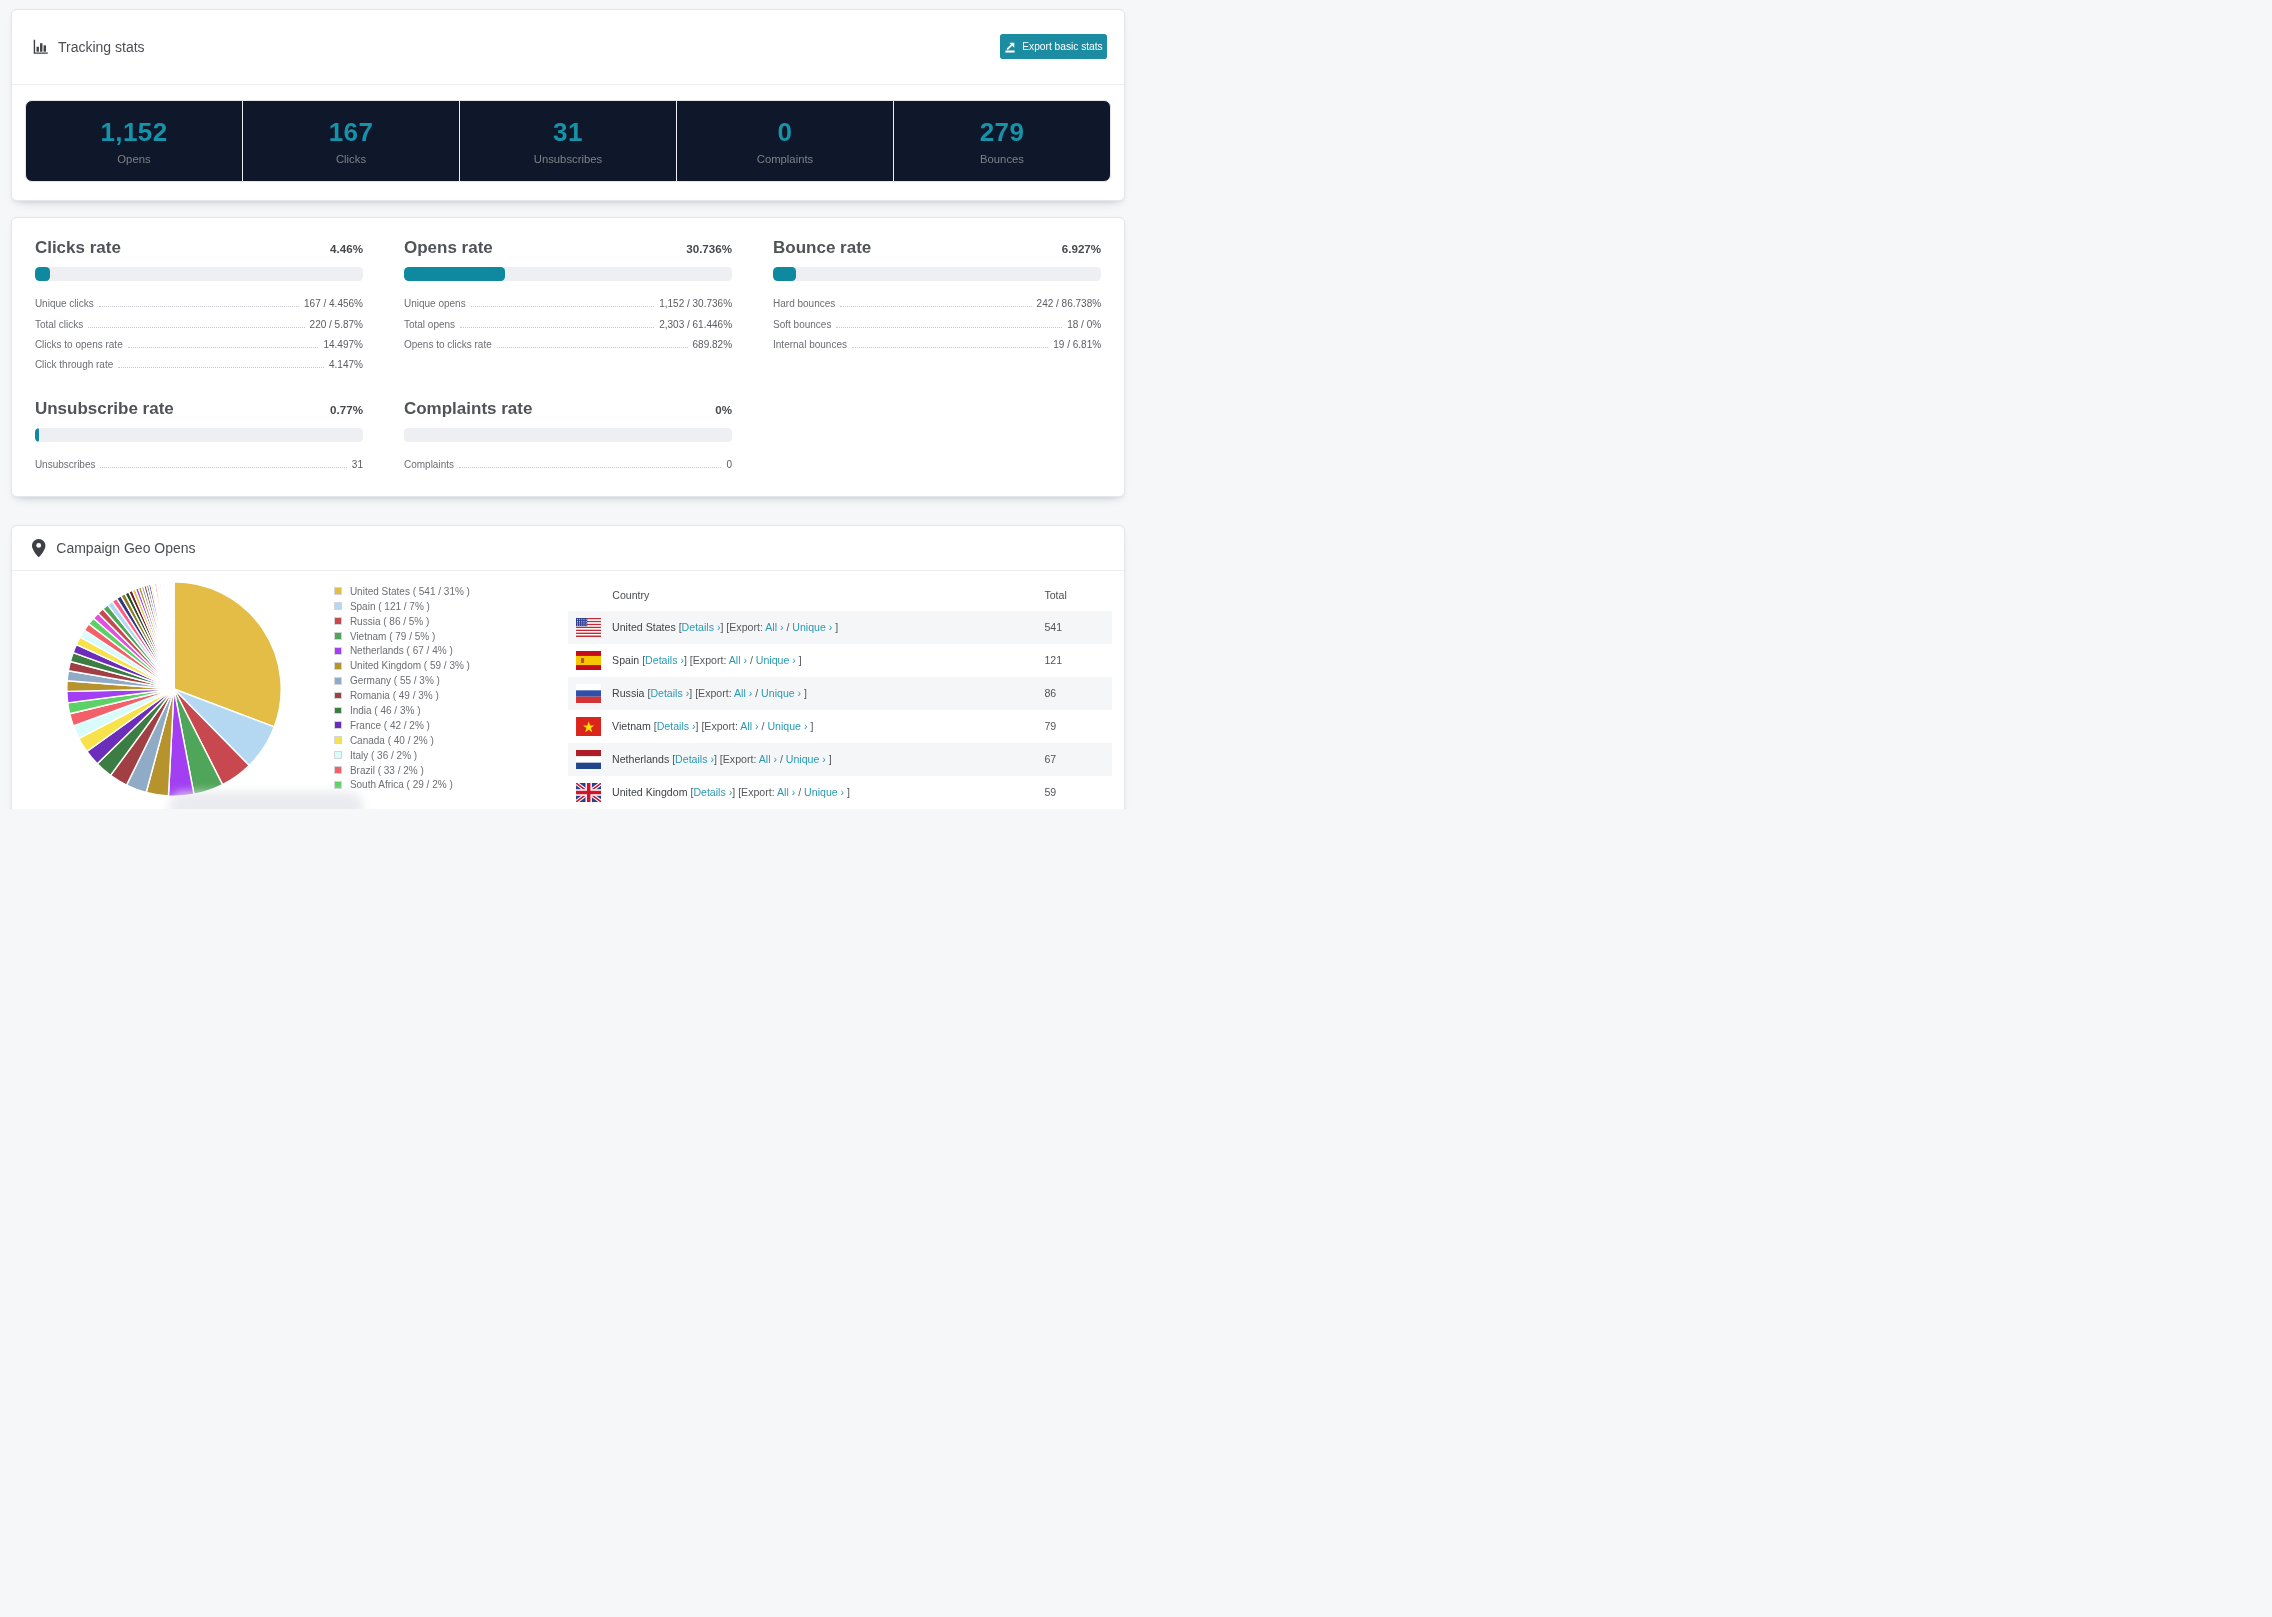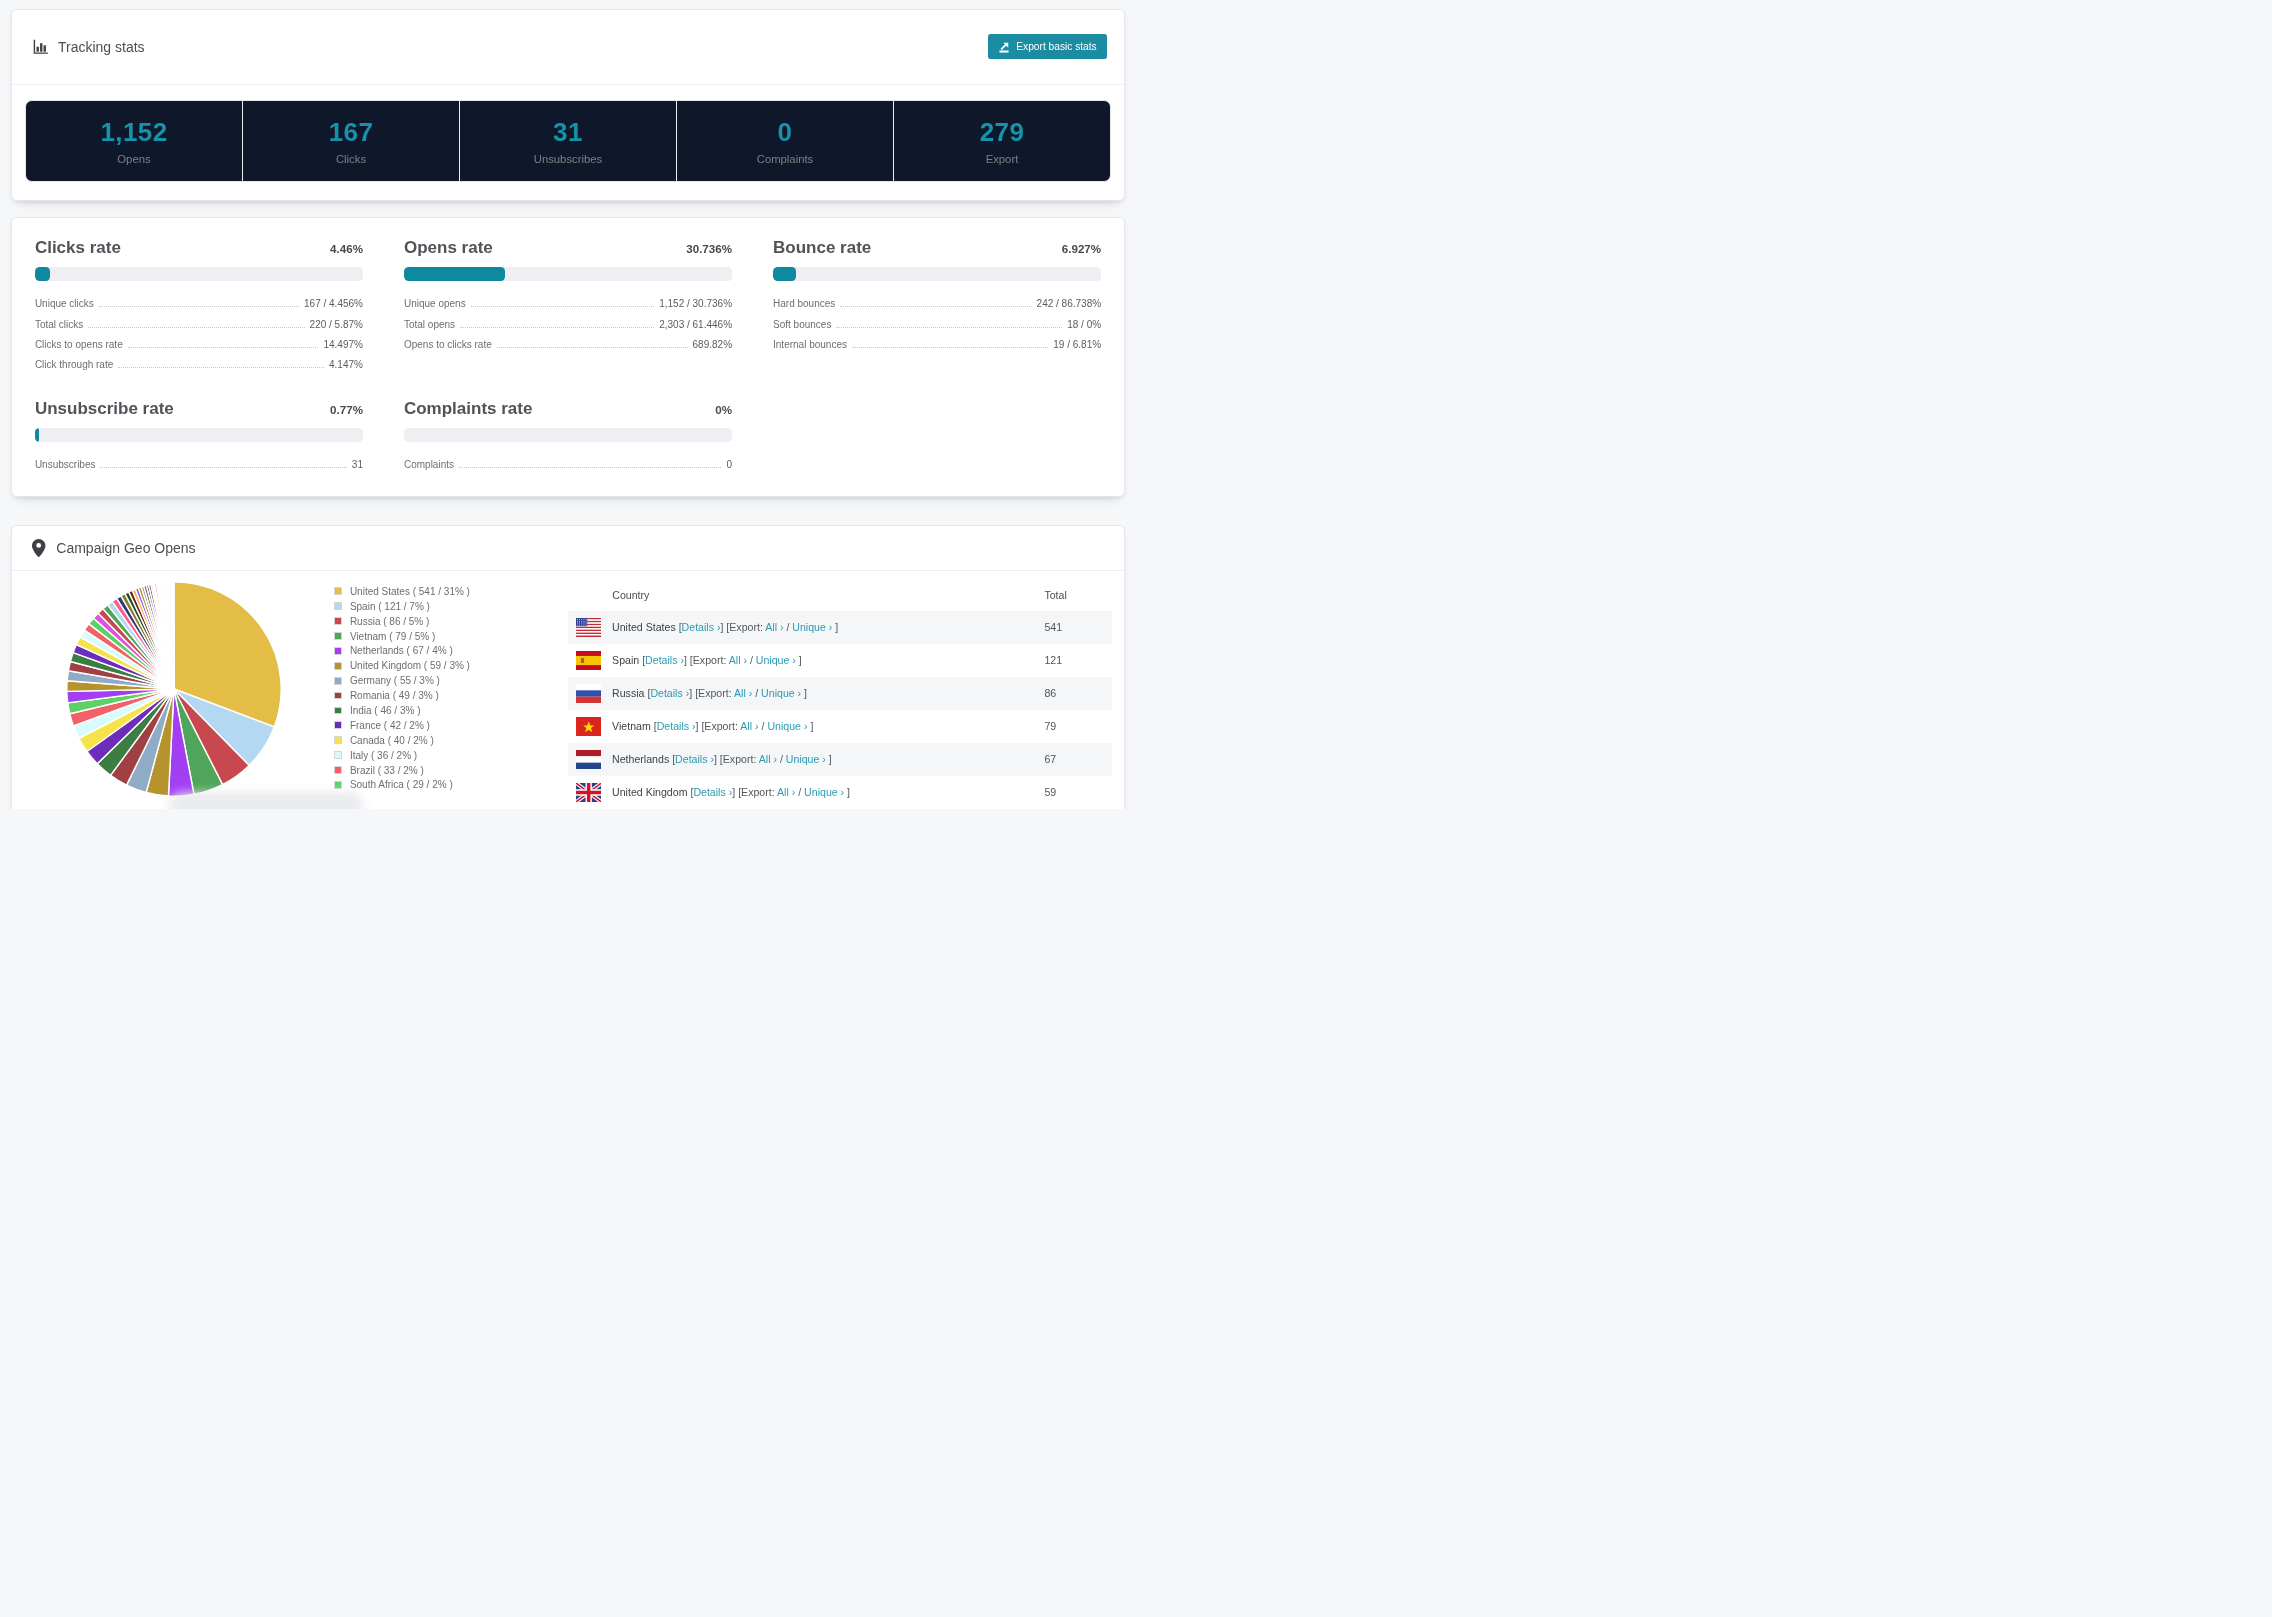--- a/index.html
+++ b/index.html
@@ -19,21 +19,21 @@
   }
 
   
   .p1 { margin-bottom:15.5px; }
   .p1-header { height:75px; display:flex; align-items:center; padding:0 17px 0 21px; border-bottom:0.7px solid #edeff2; }
   .p1-title { display:flex; align-items:center; gap:9.2px; font-size:14px; color:#4c4f54; }
   .p1-spacer { flex:1; }
   .btn-export {
     display:flex; align-items:center; gap:6.4px;
     background:#1b8ca2; color:#fff; border:none; border-radius:2.8px;
-    height:25px; padding:0 10px; font-size:10.2px; font-family:inherit; cursor:pointer;
+    height:25px; padding:0 4px; font-size:10.2px; font-family:inherit; cursor:pointer;
   }
   .stat-strip { margin:15.5px 12.7px 18.4px; border:0.7px solid #e4e7ea; border-radius:7px; display:flex; height:82px; background:#0f172a; }
   .stat-cell { flex:1; display:flex; flex-direction:column; align-items:center; justify-content:center; gap:5px; }
   .stat-cell + .stat-cell { border-left:1.4px solid #eceef1; }
   .stat-value { font-size:26px; font-weight:700; color:#1593a9; letter-spacing:0.4px; }
   .stat-label { font-size:11.3px; color:#7d8085; }
 
   
   .p2 { padding:20px 22.6px 21px; margin-bottom:28px; }
   .rates-grid { display:grid; grid-template-columns:repeat(3,1fr); column-gap:41px; row-gap:24px; }
@@ -119,21 +119,21 @@
       <div class="stat-cell">
         <div class="stat-value">31</div>
         <div class="stat-label">Unsubscribes</div>
       </div>
       <div class="stat-cell">
         <div class="stat-value">0</div>
         <div class="stat-label">Complaints</div>
       </div>
       <div class="stat-cell">
         <div class="stat-value">279</div>
-        <div class="stat-label">Export</div>
+        <div class="stat-label">Bounces</div>
       </div>
     </div>
   </div>
 
   <div class="card p2">
     <div class="rates-grid">
 
       <div class="rate-block">
         <div class="rate-head">
           <span class="rate-title">Clicks rate</span>

